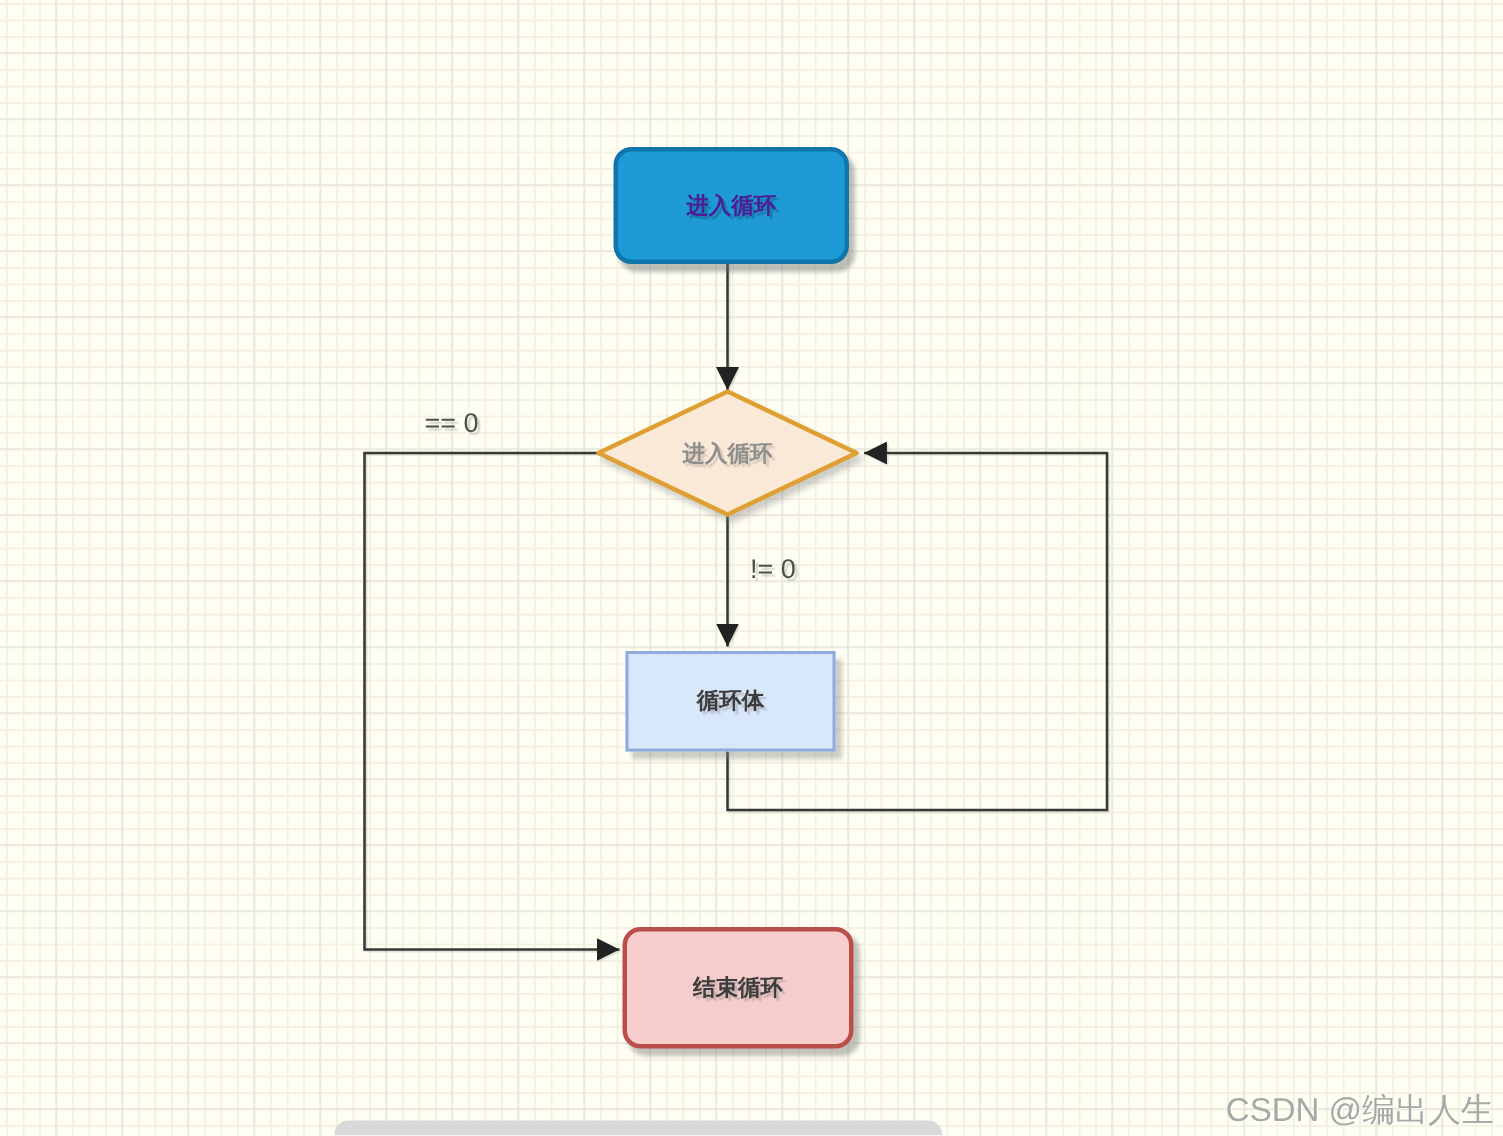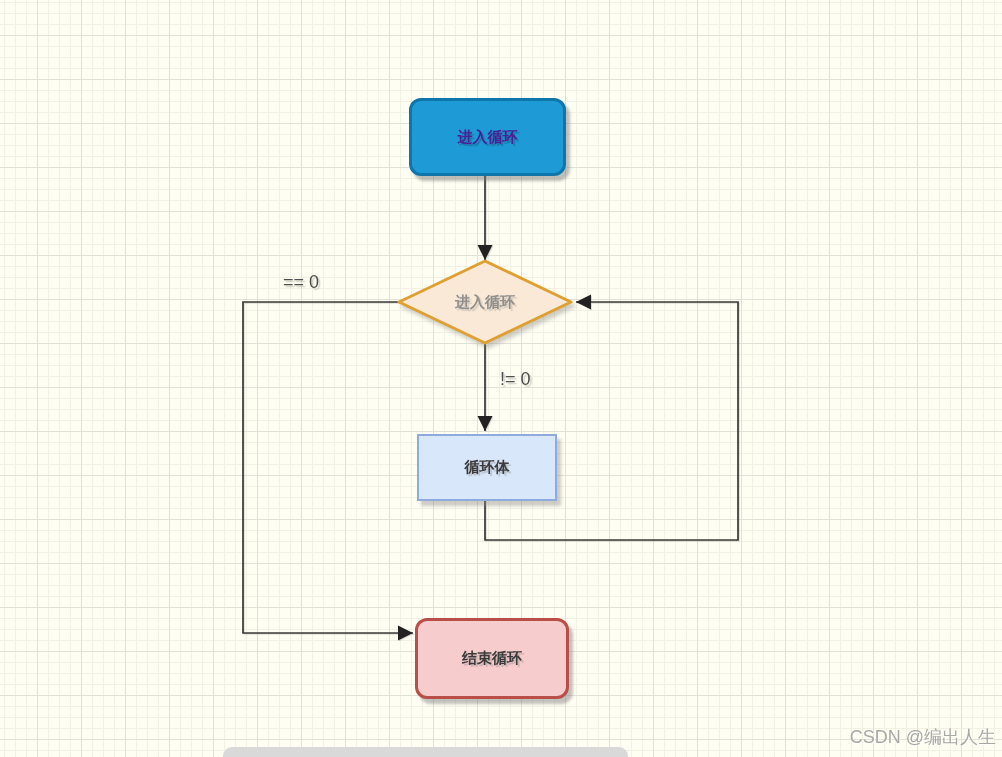--- a/index.html
+++ b/index.html
@@ -57,21 +57,21 @@
   .node-decision .lbl{position:relative;z-index:2;}
   .edge-label{
     position:absolute;font-size:18px;color:#4f4f4f;
     text-shadow:2px 2px 1px rgba(90,90,90,.25);
     white-space:nowrap;
   }
   .edge-label-eq{left:283px;top:272px;}
   .edge-label-ne{left:500px;top:369px;}
   .watermark{
     position:absolute;right:6px;top:725px;
-    font-size:18px;color:#a8a8a6;white-space:nowrap;
+    font-size:22px;color:#a8a8a6;white-space:nowrap;
     text-shadow:1px 1px 0 rgba(255,255,255,.7);
   }
   .bottom-bar{
     position:absolute;left:223px;top:747px;width:405px;height:12px;
     background:#d9d9d9;border-radius:9px 9px 0 0;
   }
 </style>
 </head>
 <body>
 

